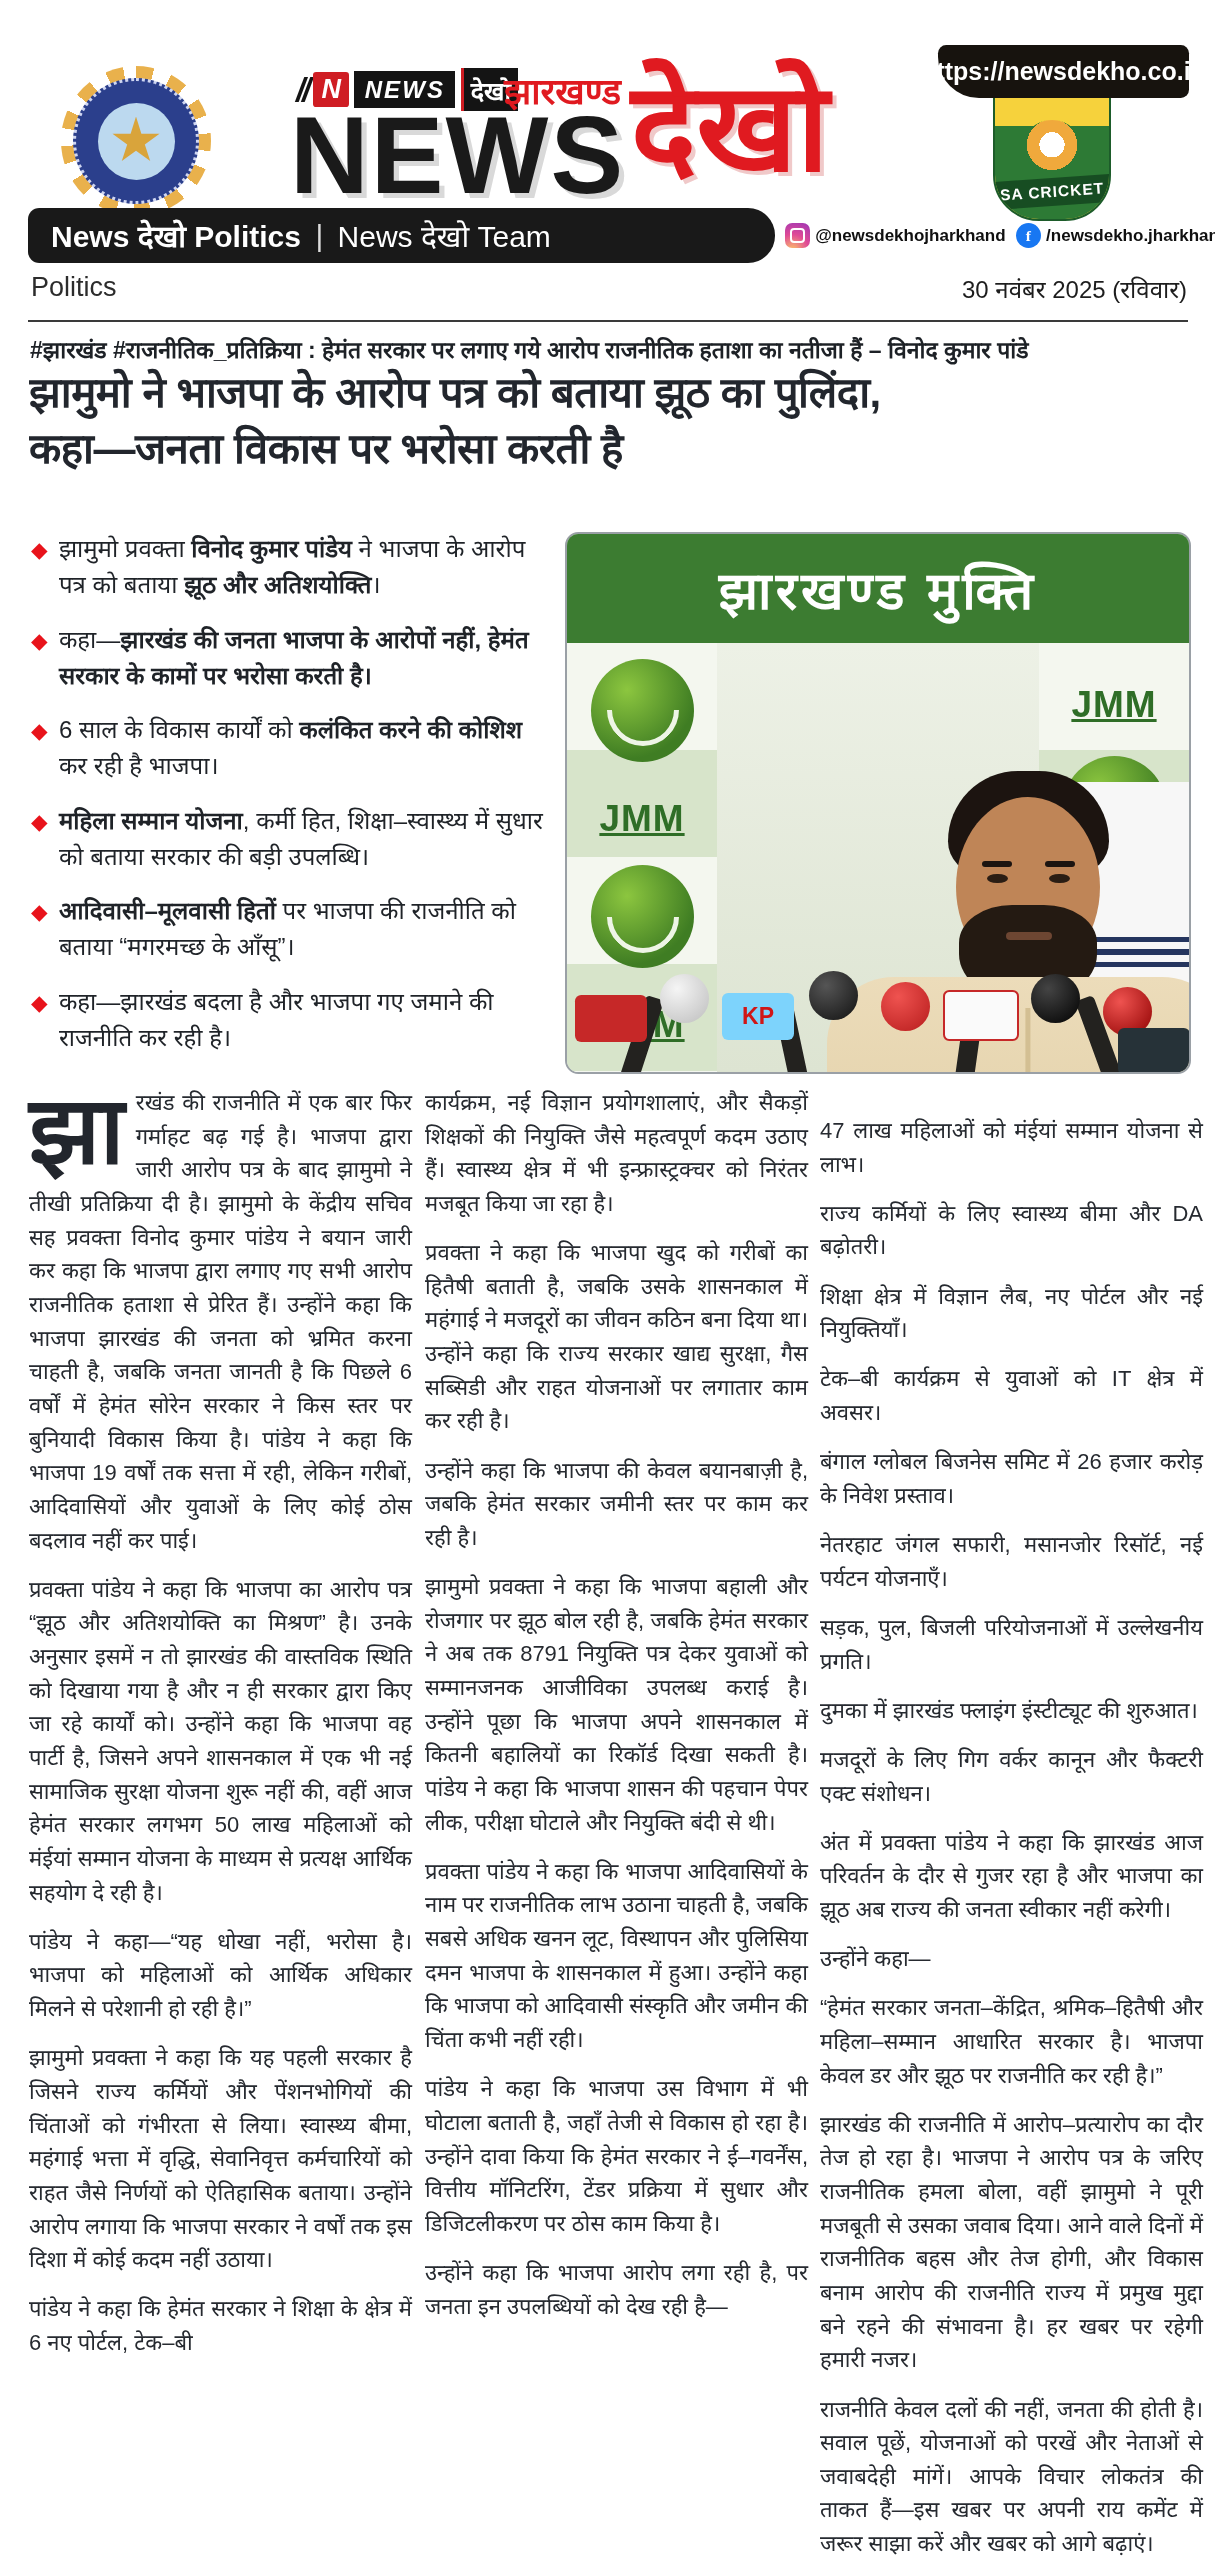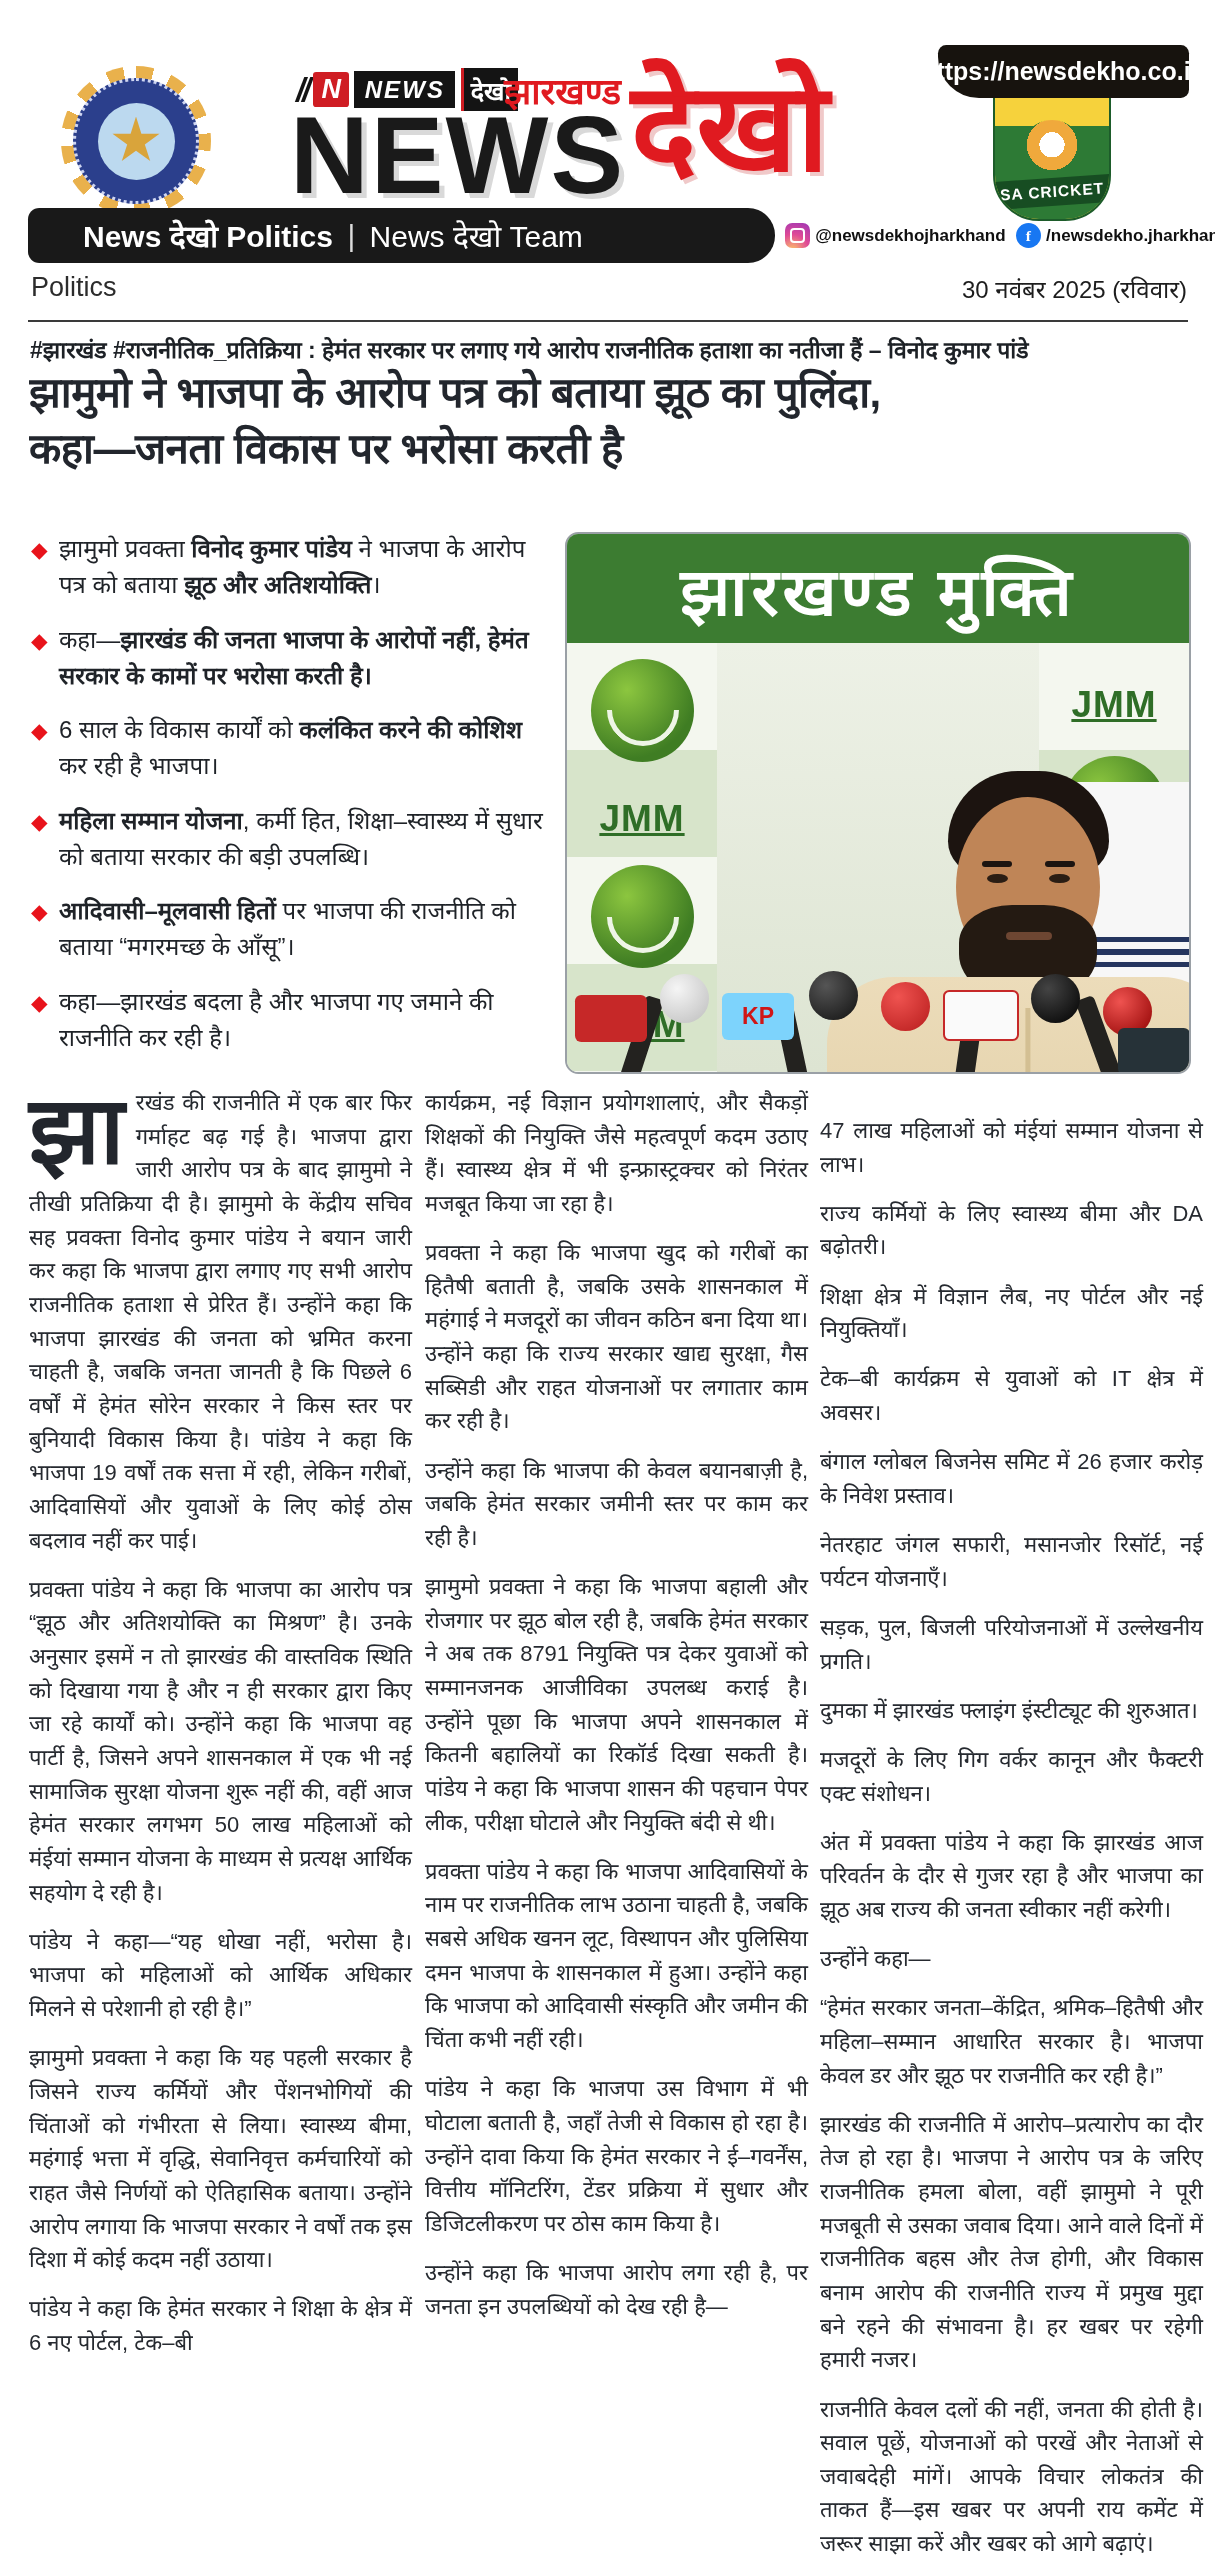--- a/index.html
+++ b/index.html
@@ -41,21 +41,21 @@
         transform:rotate(-4deg);}
 
   .url-badge{left:938px;top:45px;width:251px;height:53px;background:#17130e;color:#fff;
         display:flex;align-items:center;justify-content:center;font-size:25px;font-weight:700;
         border-radius:8.2px 8.2px 8.2px 41px;}
 
   
   .catbar{left:28px;top:208px;width:747px;height:55px;background:#191919;color:#fff;
         border-radius:11.3px 27px 27px 11.3px;display:flex;align-items:center;gap:14.4px;
         padding-left:23px;box-sizing:border-box;font-size:30px;white-space:nowrap;}
-  .catbar .b{font-weight:800;margin-left:32px;}
+  .catbar .b{font-weight:800;}
   .catbar .sep{font-weight:300;color:#ddd;}
   .catbar .r{font-weight:400;}
   .socialrow{left:785px;top:208px;height:55px;display:flex;align-items:center;gap:10.3px;}
   .social{display:flex;align-items:center;gap:5.2px;font-size:17px;font-weight:800;color:#101010;white-space:nowrap;}
   .sicon{width:25px;height:25px;border-radius:50%;display:flex;align-items:center;justify-content:center;
         color:#fff;font-weight:900;font-size:15.5px;flex:0 0 auto;}
   .sicon.insta{background:radial-gradient(circle at 30% 110%,#fdc468,#df4996 50%,#9b36b7);border-radius:7.2px;}
   .sicon.insta i{display:block;width:11.3px;height:11.3px;border:2.1px solid #fff;border-radius:4.1px;}
   .sicon.fb{background:#1877f2;font-family:"Liberation Serif",serif;}
 
@@ -72,21 +72,21 @@
   .highlights{left:31px;top:531px;width:521px;}
   .hl{display:flex;gap:11.3px;margin-bottom:18.5px;font-size:24px;line-height:1.5;color:#1f2328;}
   .hl .diamond{color:#e8131b;font-size:21.6px;line-height:1;margin-top:8.2px;flex:0 0 auto;}
   .hl .seg-bold{font-weight:800;}
 
   
   .photo{left:565px;top:532px;width:622px;height:538px;border:2.6px solid #9aa0a6;border-radius:13.4px;
         overflow:hidden;background:#e3e9da;}
   .ph-topband{position:absolute;top:0;left:0;right:0;height:109px;background:#3c7c31;
         display:flex;align-items:center;justify-content:center;overflow:hidden;}
-  .ph-topband span{color:#fff;font-weight:800;font-size:66px;white-space:nowrap;letter-spacing:4.1px;}
+  .ph-topband span{color:#fff;font-weight:800;font-size:52px;white-space:nowrap;letter-spacing:4.1px;}
   .ph-strip{position:absolute;top:109px;bottom:0;width:150px;
         background:repeating-linear-gradient(180deg,#f4f7ef 0 107px,#d7e4ca 107px 214px);}
   .ph-strip.left{left:0;} .ph-strip.right{right:0;}
   .jmm-circle{position:absolute;left:24px;width:103px;height:103px;border-radius:50%;
         background:radial-gradient(circle at 35% 30%,#8cc63f,#3f7d23 70%);
         display:flex;align-items:center;justify-content:center;}
   .jmm-bow{width:62px;height:62px;border:5.2px solid #eef5e6;border-radius:50%;
         border-top-color:transparent;border-left-color:transparent;transform:rotate(45deg);}
   .jmm-label{position:absolute;left:0;width:100%;text-align:center;font-size:37px;font-weight:900;color:#2f6e27;letter-spacing:1px;text-decoration:underline;}
   .ph-center{position:absolute;left:150px;right:150px;top:109px;bottom:0;

